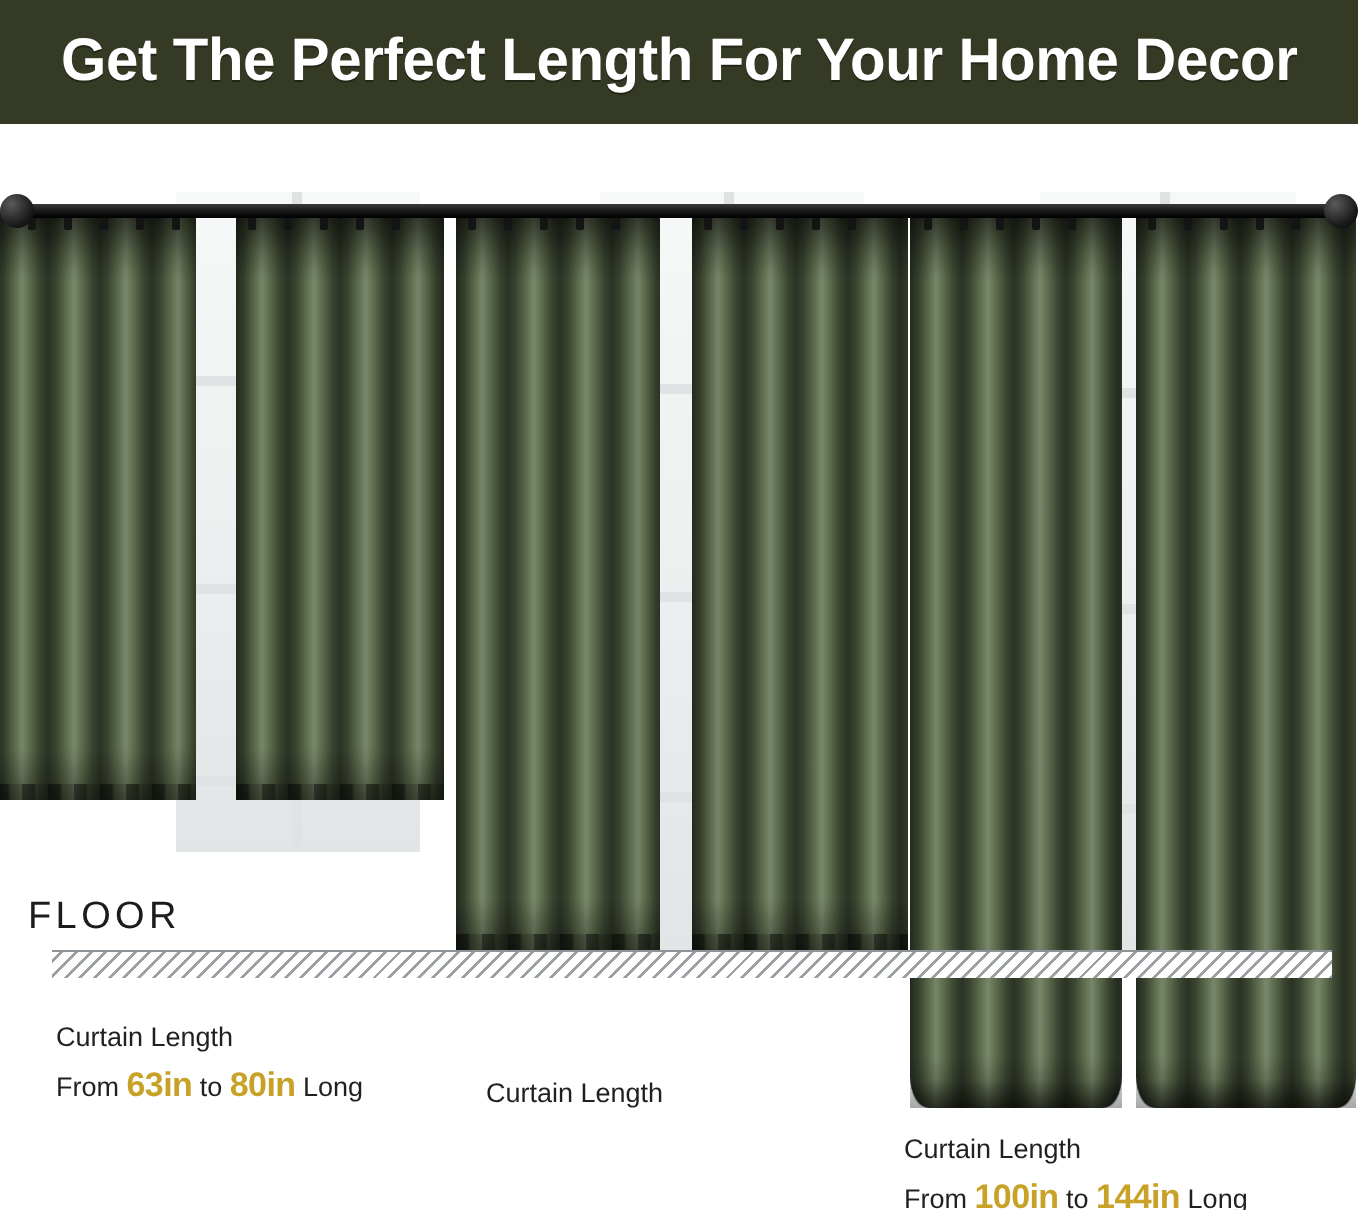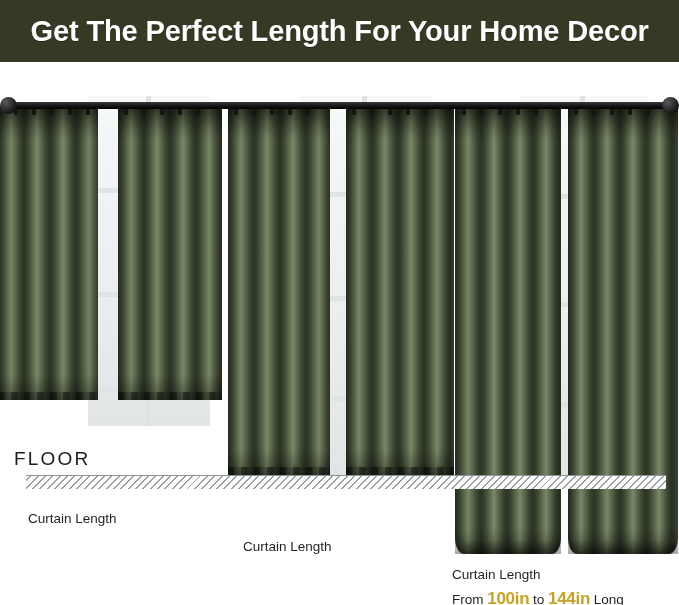--- a/index.html
+++ b/index.html
@@ -314,20 +314,27 @@
   <div class="ring" style="left:592px;"></div>
   <div class="ring" style="left:610px;"></div>
   <div class="ring" style="left:628px;"></div>
   <div class="ring" style="left:646px;"></div>
 
   <div id="floor-label">FLOOR</div>
   <div id="floor-line"></div>
 
   <div class="callout" id="callout-1">
     <span class="title">Curtain Length</span>
+    <span class="range">
+      <span>From</span>
+      <span class="num">63in</span>
+      <span>to</span>
+      <span class="num">80in</span>
+      <span>Long</span>
+    </span>
   </div>
 
   <div class="callout" id="callout-2">
     <span class="title">Curtain Length</span>
   </div>
 
   <div class="callout" id="callout-3">
     <span class="title">Curtain Length</span>
     <span class="range">
       <span>From</span>

